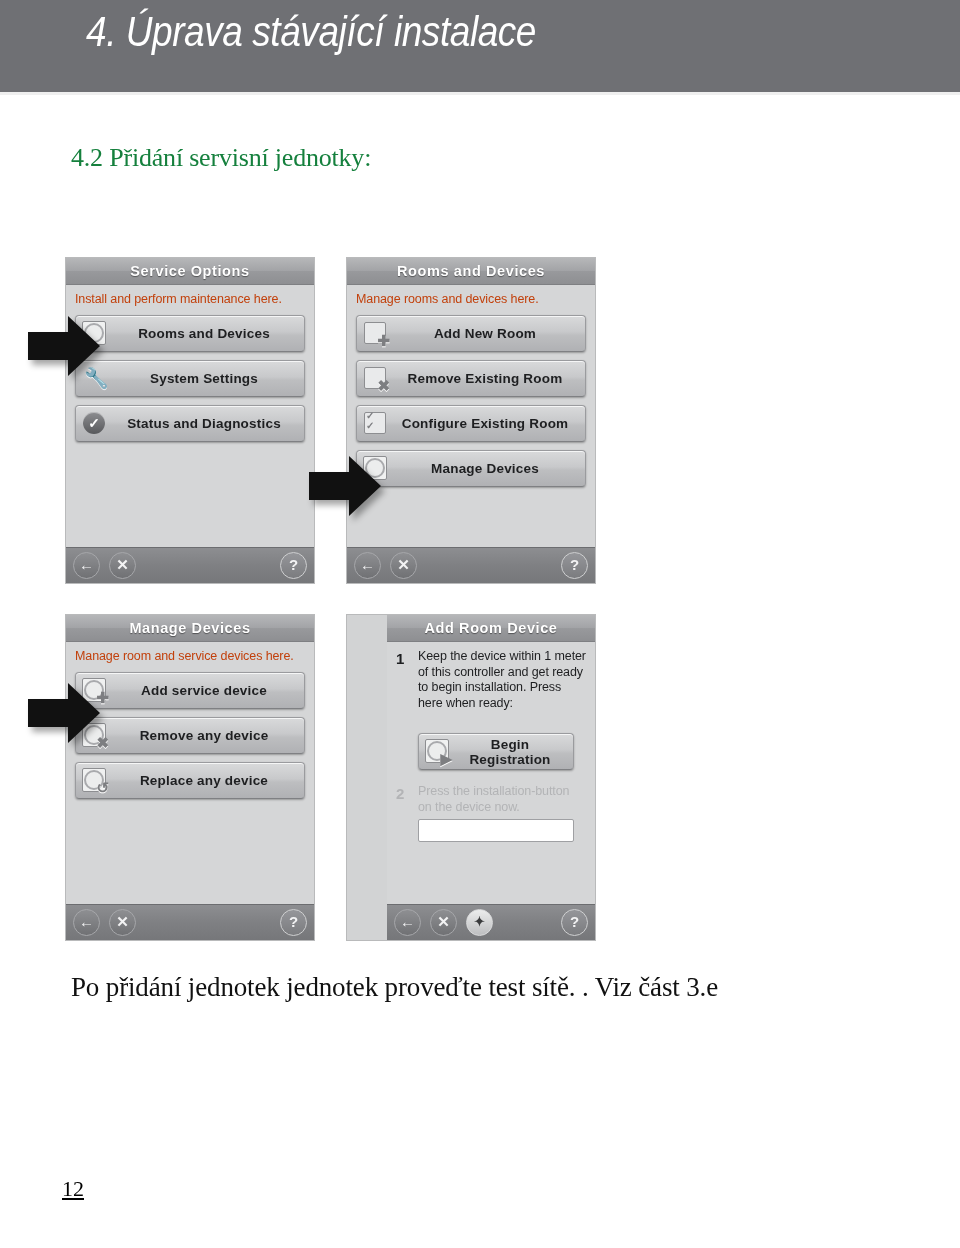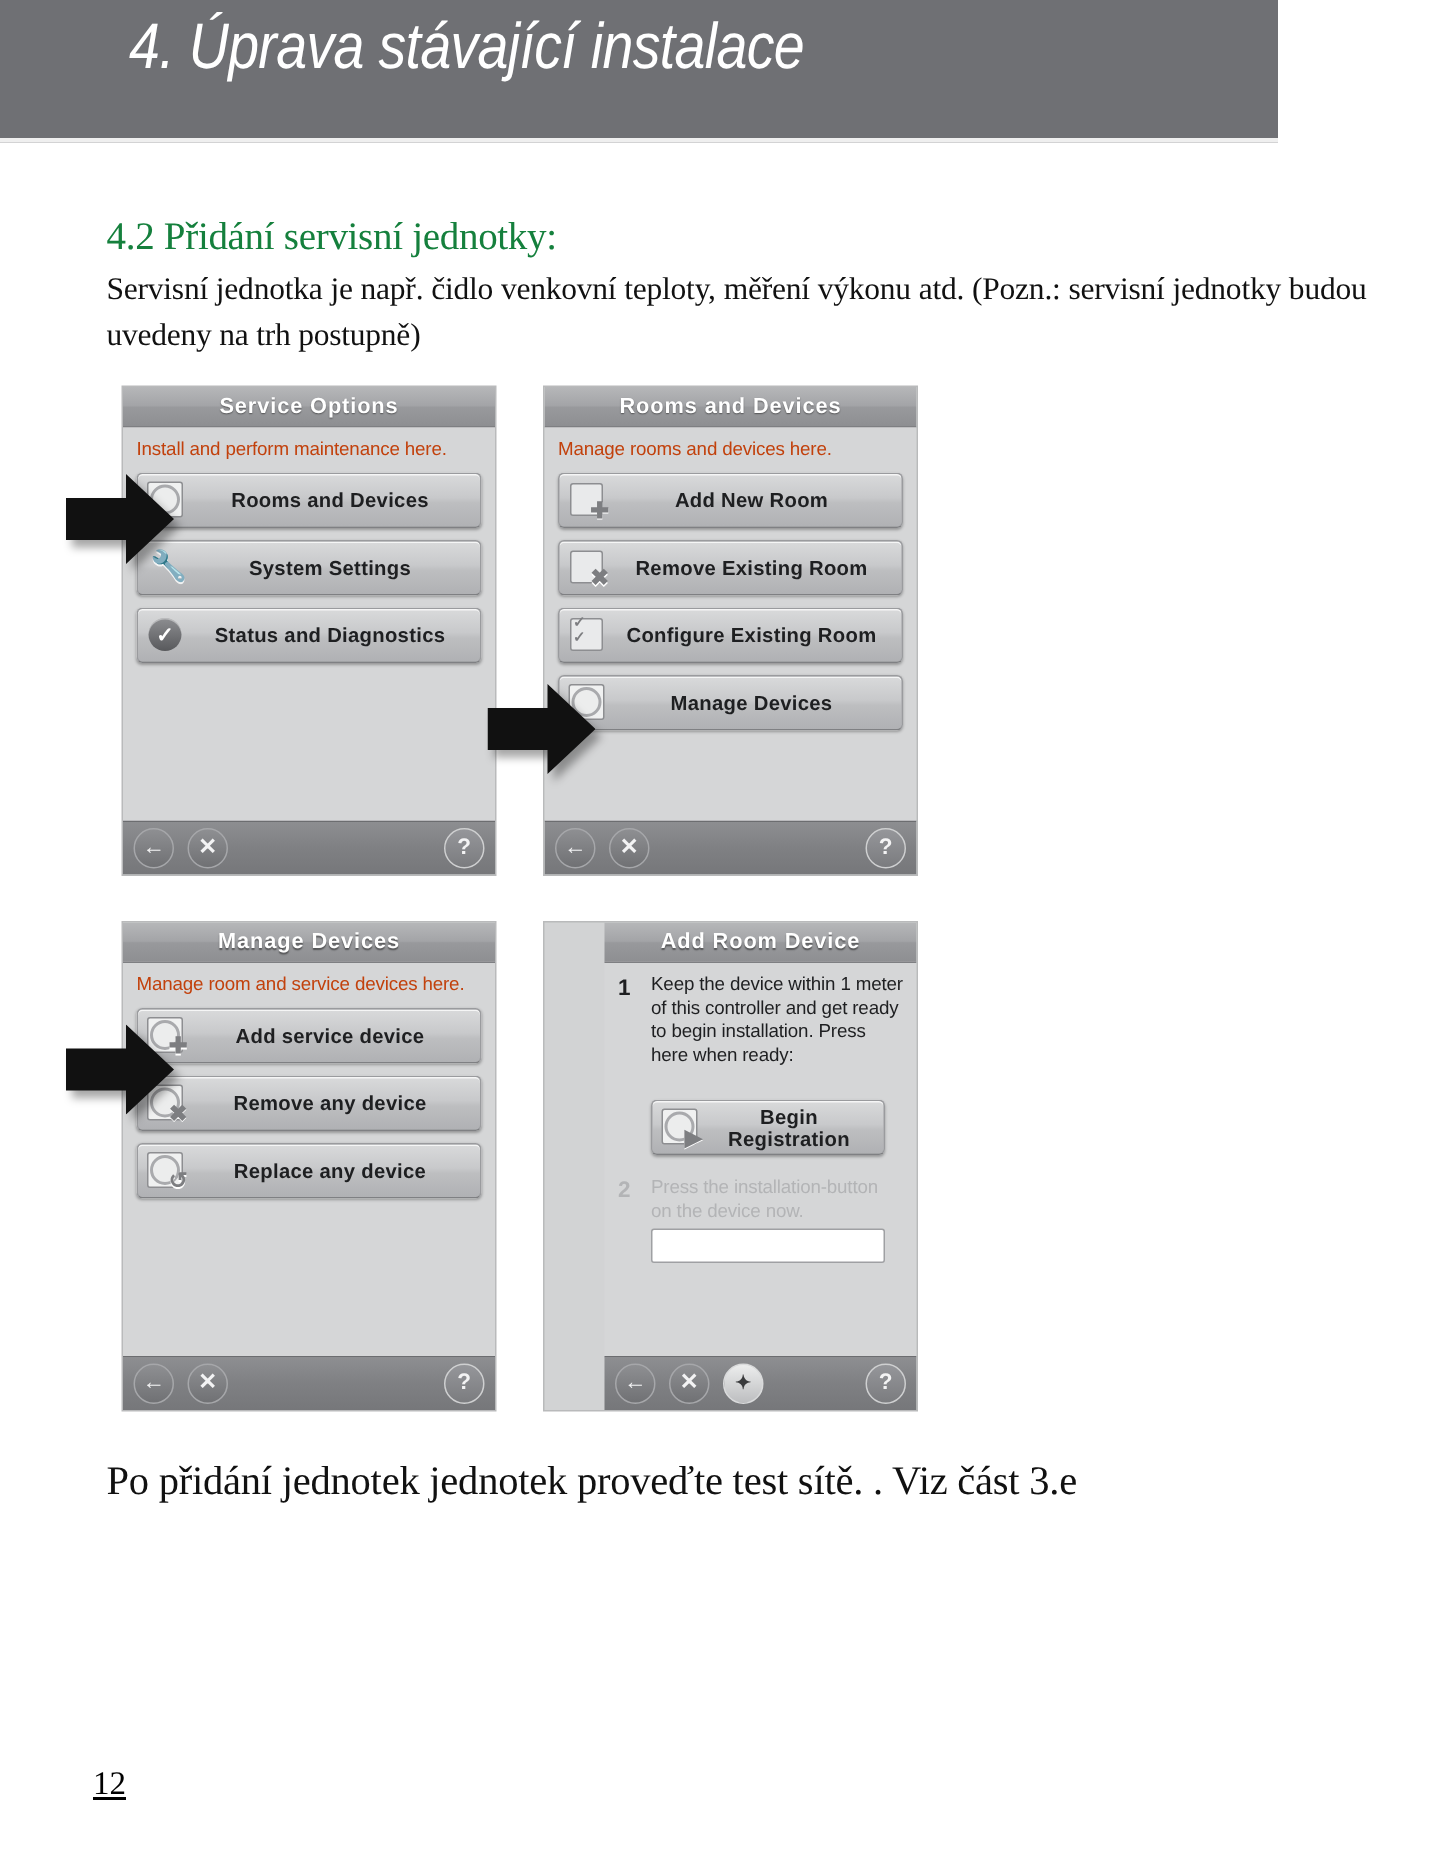--- a/index.html
+++ b/index.html
@@ -12,21 +12,21 @@
     background: #ffffff;
     font-family: "Liberation Serif", serif;
     position: relative;
     overflow: hidden;
   }
 
   
   .header-banner {
     position: absolute;
     left: 0; top: 0;
-    width: 852px; height: 95px;
+    width: 960px; height: 95px;
     background: #6f7074;
     border-bottom: 3px solid #efefef;
     box-sizing: border-box;
   }
   .header-title {
     position: absolute;
     left: 86px; top: 7px;
     font-family: "Liberation Sans", sans-serif;
     font-style: italic;
     font-weight: 400;
@@ -58,21 +58,21 @@
     line-height: 31px;
     color: #111;
     margin: 0;
     text-align: justify;
     letter-spacing: -0.15px;
   }
 
   
   .shots {
     position: absolute;
-    left: 82px; top: 258px;
+    left: 66px; top: 258px;
     width: 604px; height: 682px;
   }
   .panel {
     position: absolute;
     width: 248px;
     height: 325px;
     background: #d2d3d4;
     box-sizing: border-box;
     overflow: hidden;
     font-family: "Liberation Sans", sans-serif;
@@ -317,21 +317,20 @@
 </style>
 </head>
 <body>
 
 <div class="header-banner">
   <div class="header-title">4. Úprava stávající instalace</div>
 </div>
 
 <div class="body-block">
   <p class="sub-heading">4.2 Přidání servisní jednotky:</p>
-  <p class="para">Servisní jednotka je např. čidlo venkovní teploty, měření výkonu atd. (Pozn.: servisní jednotky budou uvedeny na trh postupně)</p>
 </div>
 
 <div class="shots">
 
   <div class="panel p1">
     <div class="panel-title">Service Options</div>
     <div class="panel-body">
       <div class="panel-sub">Install and perform maintenance here.</div>
 
       <div class="btn">

